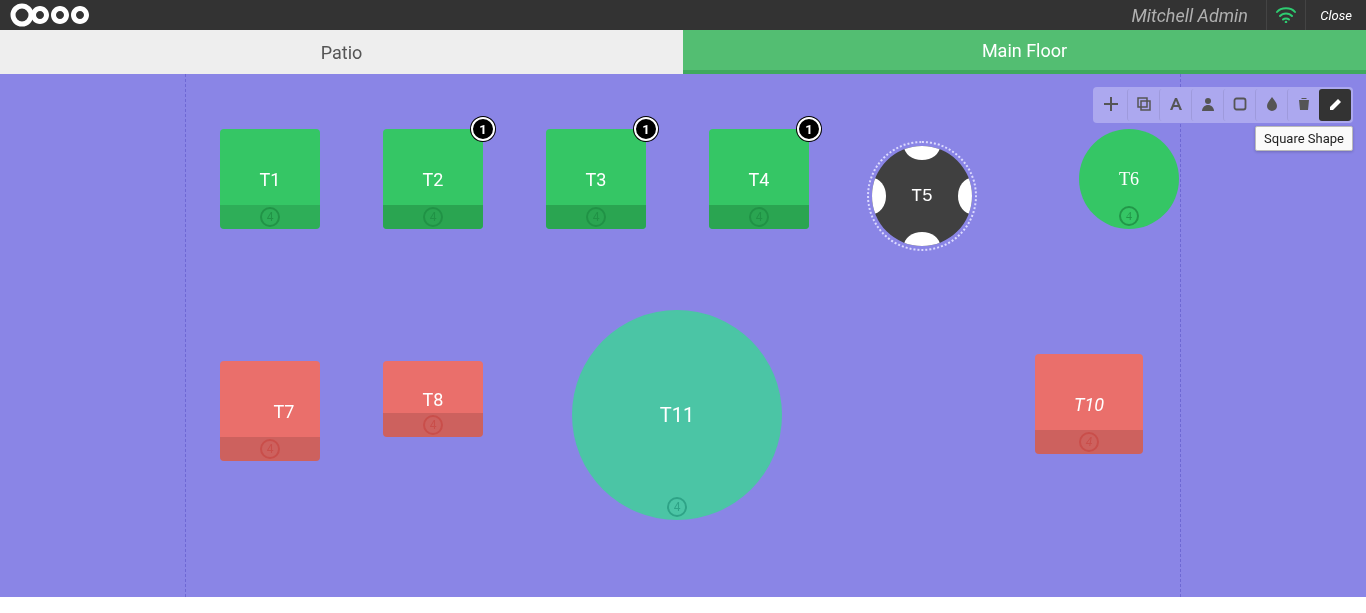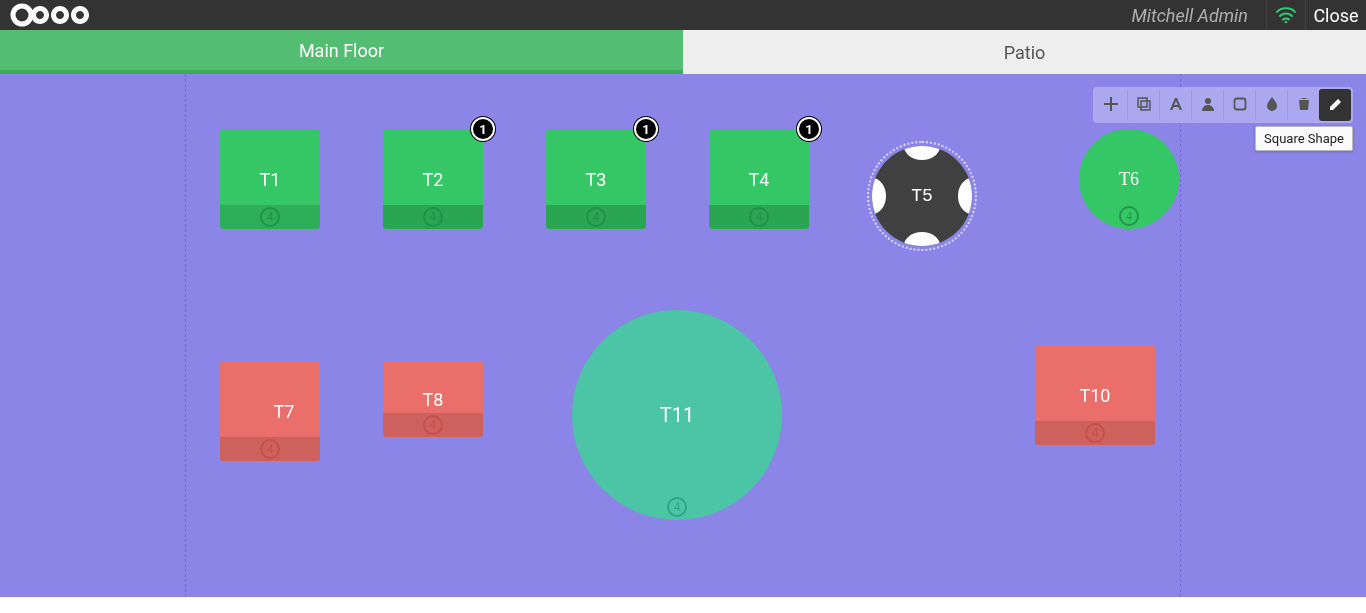--- a/index.html
+++ b/index.html
@@ -2,21 +2,21 @@
 <html><head>
 <meta charset="utf-8">
 <style>
 * { box-sizing: border-box; margin: 0; padding: 0; }
 html, body { width: 1366px; height: 613px; font-family: -apple-system, BlinkMacSystemFont, "Segoe UI", Roboto, Arial, sans-serif; overflow: hidden; background: #fff; }
 .topbar { height: 30px; background: #333; display: flex; align-items: center; color: #fff; }
 .logo { margin-left: 10px; display: flex; align-items: center; }
 .spacer { flex: 1; }
 .username { color: #b0b0b0; font-style: italic; font-size: 18px; margin-right: 18px; }
 .wifi { width: 40px; display: flex; justify-content: center; align-items: center; border-left: 1px solid #444; border-right: 1px solid #444; height: 100%; }
-.close-btn { width: 60px; display: flex; justify-content: center; align-items: center; height: 100%; font-size: 18px; cursor: pointer; }
+.close-btn { width: 60px; display: flex; justify-content: center; align-items: center; height: 100%; font-size: 13px; cursor: pointer; font-style: italic; }
 .floortabs { height: 44px; display: flex; }
 .floortab { flex: 1; display: flex; justify-content: center; align-items: center; font-size: 18px; cursor: pointer; }
 .floortab.active { background: #53b e72; background: #53be72; color: #fff; border-bottom: 4px solid #3fa95e; }
 .floortab.inactive { background: #eeeeee; color: #555; }
 .canvas-wrap { position: relative; height: calc(613px - 46px - 44px); background: #8a85e6; }
 .canvas { position: absolute; inset: 0; }
 .guide { position: absolute; top: 0; bottom: 0; border-left: 1px dashed #6e68d4; }
 .guide.left { left: 185px; }
 .guide.right { right: 185px; }
 .toolbar { position: absolute; top: 13px; right: 13px; display: flex; background: #aca8ef; border-radius: 4px; padding: 2px; gap: 0; }
@@ -59,22 +59,22 @@
           <path d="M4 9 C7 5.5 13 5.5 16 9"></path>
           <path d="M7 12.5 C8.5 11 11.5 11 13 12.5"></path>
         </g>
         <circle cx="10" cy="15" r="1.3" fill="#2ecc71"></circle>
       </svg>
   </div>
   <div class="close-btn">Close</div>
 </div>
 
 <div class="floortabs">
+  <div class="floortab inactive">Patio</div>
   <div class="floortab active">Main Floor</div>
-  <div class="floortab inactive">Patio</div>
 </div>
 
 <div class="canvas-wrap">
   <div class="guide left"></div>
   <div class="guide right"></div>
 
   <div class="toolbar">
     <div class="tool">
         <span><svg width="14" height="14" viewBox="0 0 14 14">
             <path d="M6 0h2v6h6v2H8v6H6V8H0V6h6z" fill="currentColor"></path>
@@ -172,20 +172,20 @@
         <div class="seat-bar">
           <span class="seat-num" style="color: rgb(201, 75, 71);">4</span>
         </div>
       </div>
       <div class="table round big" style="left: 572px; top: 236px; width: 210px; height: 210px; background: rgb(75, 197, 165);">
         <span class="label">T11</span>
         <div class="seat-round">
           <span class="seat-num" style="color: rgb(42, 158, 130);">4</span>
         </div>
       </div>
-      <div class="table square" style="left: 1035px; top: 271px; width: 120px; height: 100px; background: rgb(234, 111, 107);">
+      <div class="table square" style="left: 1035px; top: 280px; width: 108px; height: 100px; background: rgb(234, 111, 107); font-style: italic;">
         <span class="label">T10</span>
         <div class="seat-bar">
           <span class="seat-num" style="color: rgb(201, 75, 71);">4</span>
         </div>
       </div>
     </div>
 </div>
 
 </body></html>

